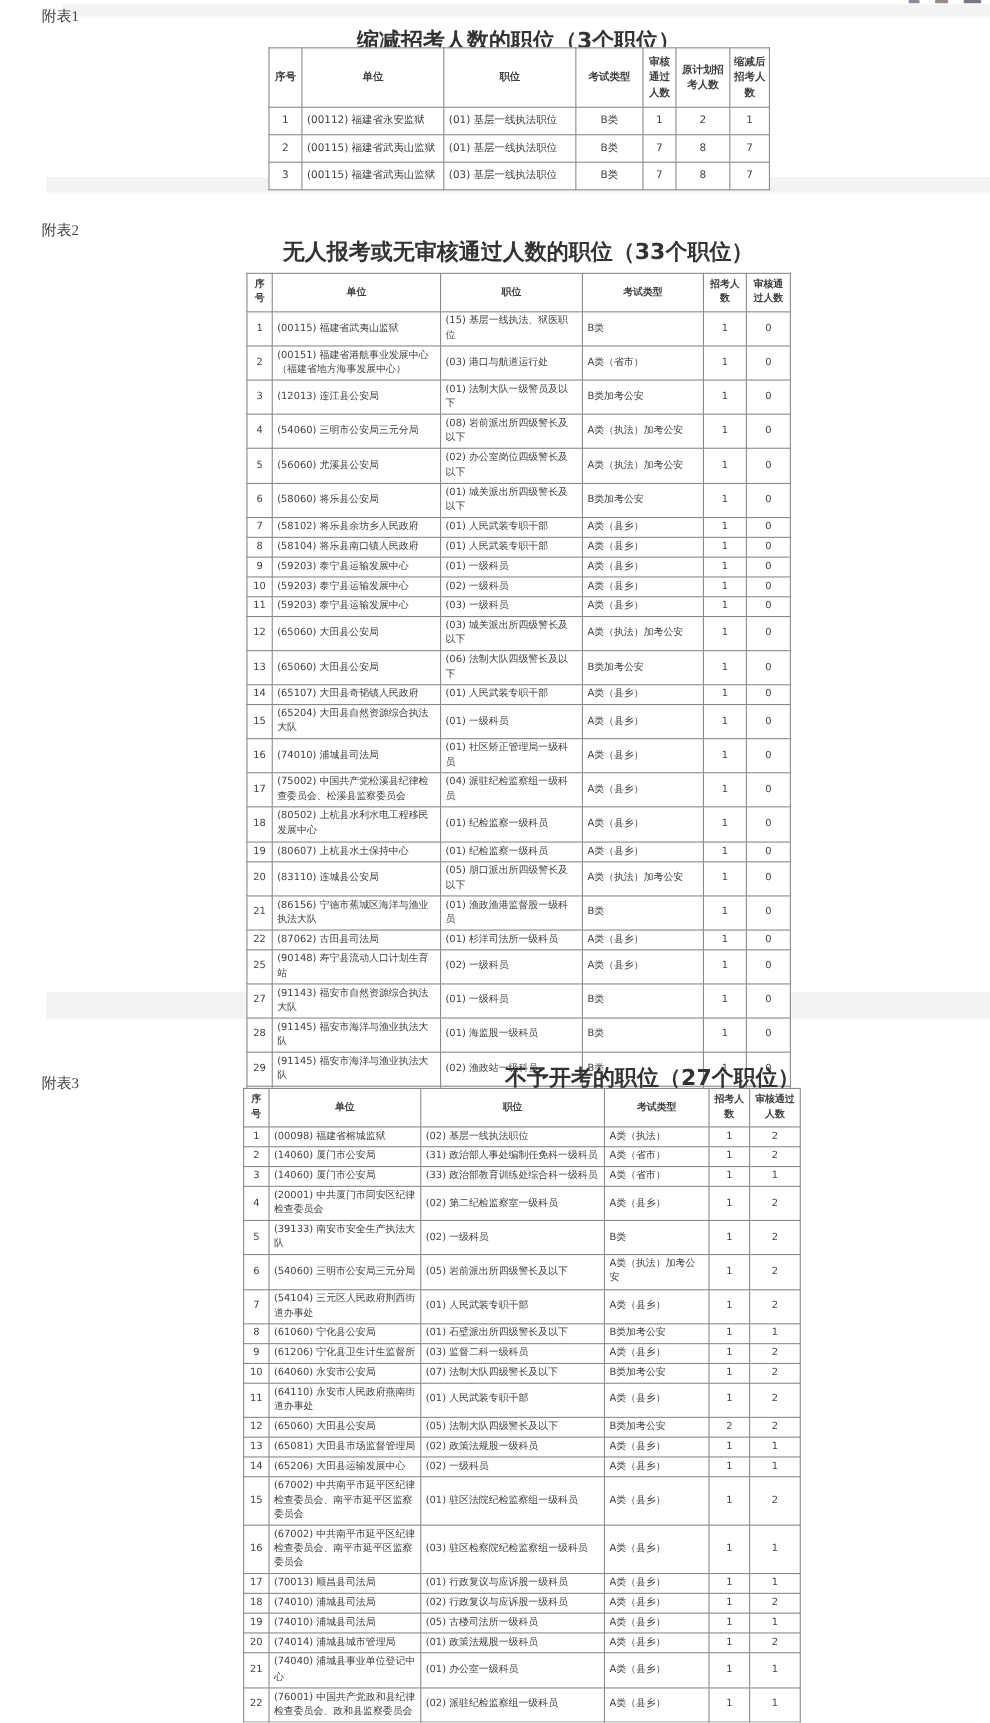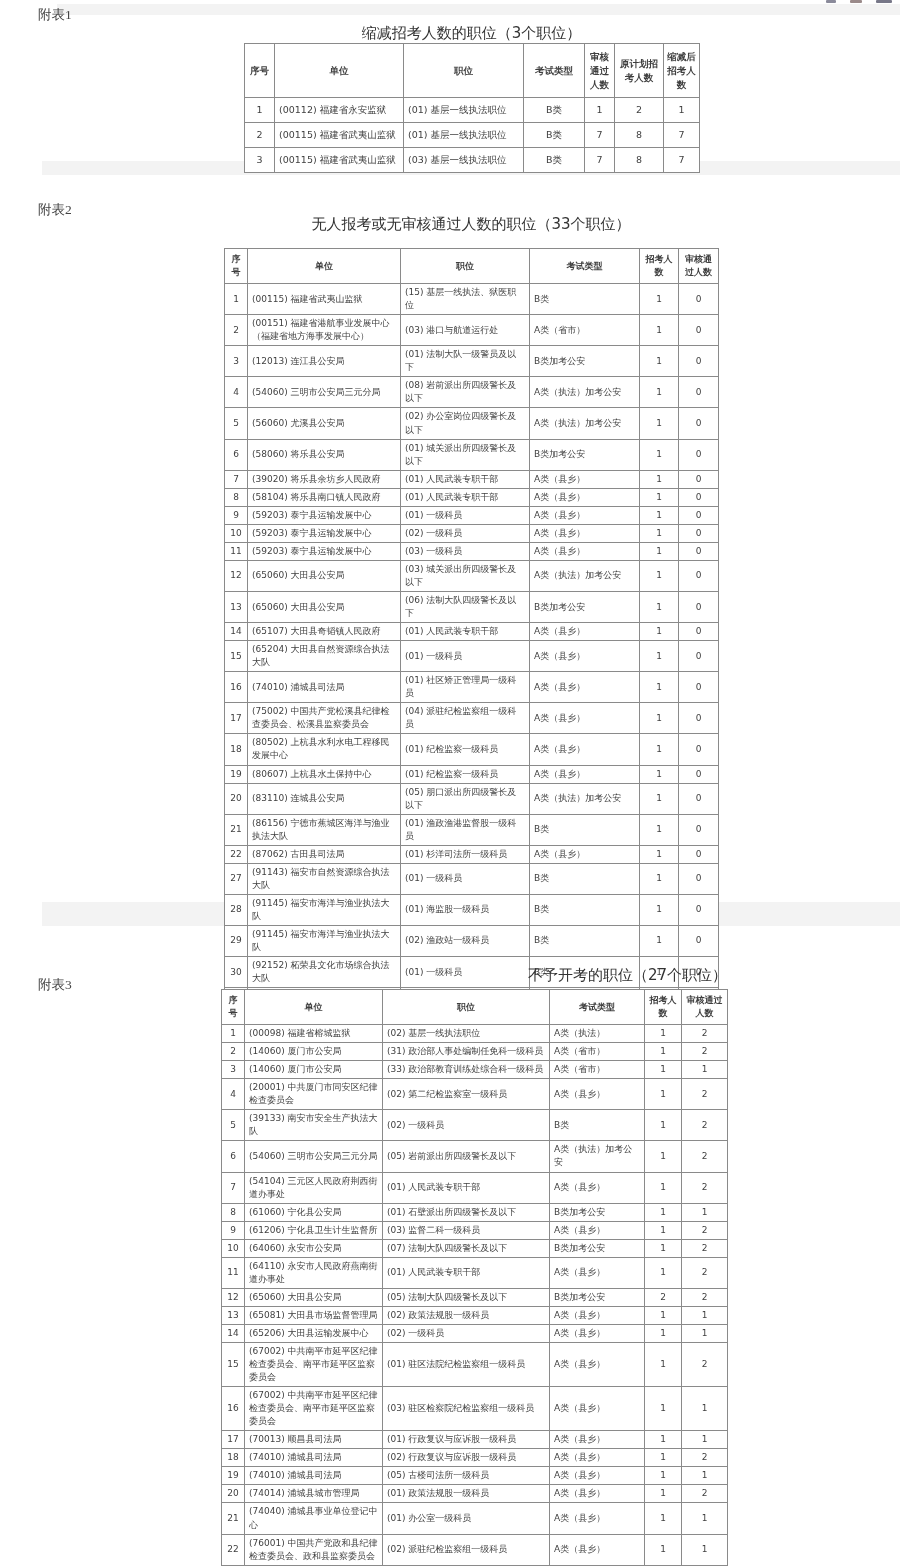--- a/index.html
+++ b/index.html
@@ -8,21 +8,21 @@
   html,body{margin:0;padding:0;}
   body{
     width:900px;height:1566px;position:relative;background:var(--bg);
     font-family:"DejaVu Sans","Liberation Sans",sans-serif;color:var(--text);
     overflow:hidden;
   }
   .stripe{position:absolute;background:var(--stripe);}
   .artifact{position:absolute;top:0;height:3px;display:flex;gap:14px;}
   .artifact span{display:inline-block;height:3px;border-radius:1px;}
   .sec-label{position:absolute;font-size:13.5px;color:#444;white-space:nowrap;font-family:Liberation Serif, serif;}
-  .tbl-title{position:absolute;margin:0;text-align:center;font-size:15px;font-weight:normal;color:var(--title);white-space:nowrap;}
+  .tbl-title{position:absolute;margin:0;text-align:center;font-size:20px;font-weight:bold;color:var(--title);white-space:nowrap;}
   table{position:absolute;border-collapse:collapse;table-layout:fixed;background:#fff;}
   th,td{border:1px solid var(--border);vertical-align:middle;padding:2px 4px;line-height:1.45;word-break:break-all;}
   th{font-weight:bold;text-align:center;}
   td{text-align:center;}
   .t1{font-size:9.5px;}
   .t1 th{padding:6px 3px;}
   .t1 td{padding:5px 4px;}
   .t2,.t3{font-size:9px;}
   .t2 th,.t3 th{padding:4px 3px;}
   .t1 td:nth-child(2),.t1 td:nth-child(3),
@@ -161,21 +161,21 @@
       <tr>
         <td>6</td>
         <td>(58060) 将乐县公安局</td>
         <td>(01) 城关派出所四级警长及以下</td>
         <td>B类加考公安</td>
         <td>1</td>
         <td>0</td>
       </tr>
       <tr>
         <td>7</td>
-        <td>(39020) 将乐县余坊乡人民政府</td>
+        <td>(58102) 将乐县余坊乡人民政府</td>
         <td>(01) 人民武装专职干部</td>
         <td>A类（县乡）</td>
         <td>1</td>
         <td>0</td>
       </tr>
       <tr>
         <td>8</td>
         <td>(58104) 将乐县南口镇人民政府</td>
         <td>(01) 人民武装专职干部</td>
         <td>A类（县乡）</td>
@@ -283,20 +283,28 @@
         <td>(86156) 宁德市蕉城区海洋与渔业执法大队</td>
         <td>(01) 渔政渔港监督股一级科员</td>
         <td>B类</td>
         <td>1</td>
         <td>0</td>
       </tr>
       <tr>
         <td>22</td>
         <td>(87062) 古田县司法局</td>
         <td>(01) 杉洋司法所一级科员</td>
+        <td>A类（县乡）</td>
+        <td>1</td>
+        <td>0</td>
+      </tr>
+      <tr>
+        <td>25</td>
+        <td>(90148) 寿宁县流动人口计划生育站</td>
+        <td>(02) 一级科员</td>
         <td>A类（县乡）</td>
         <td>1</td>
         <td>0</td>
       </tr>
       <tr>
         <td>27</td>
         <td>(91143) 福安市自然资源综合执法大队</td>
         <td>(01) 一级科员</td>
         <td>B类</td>
         <td>1</td>

